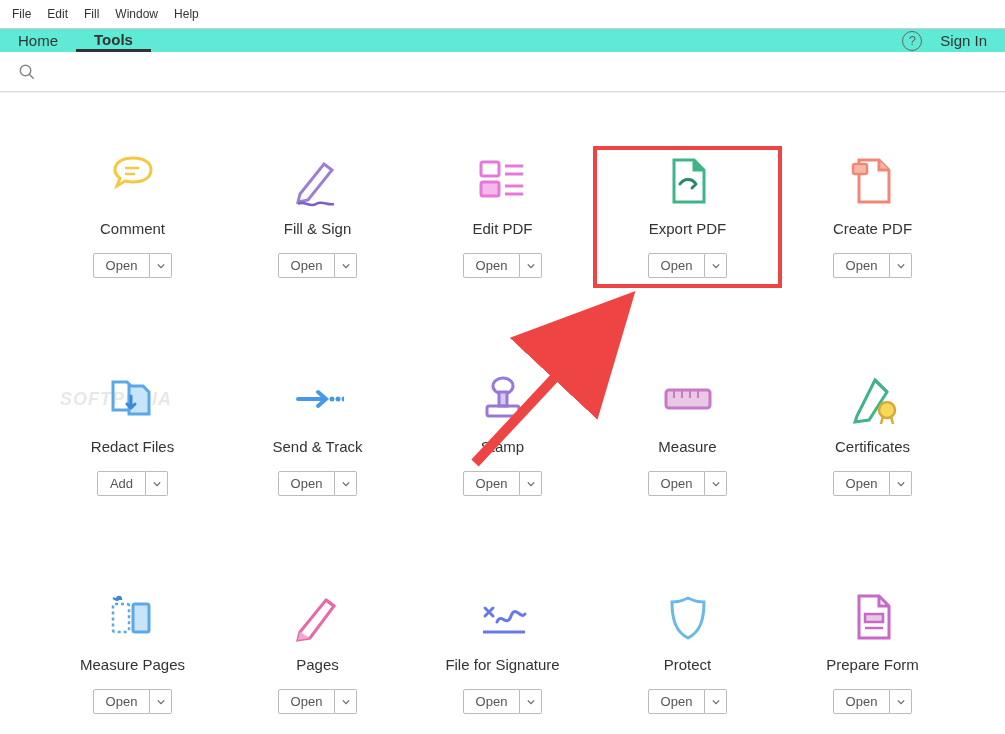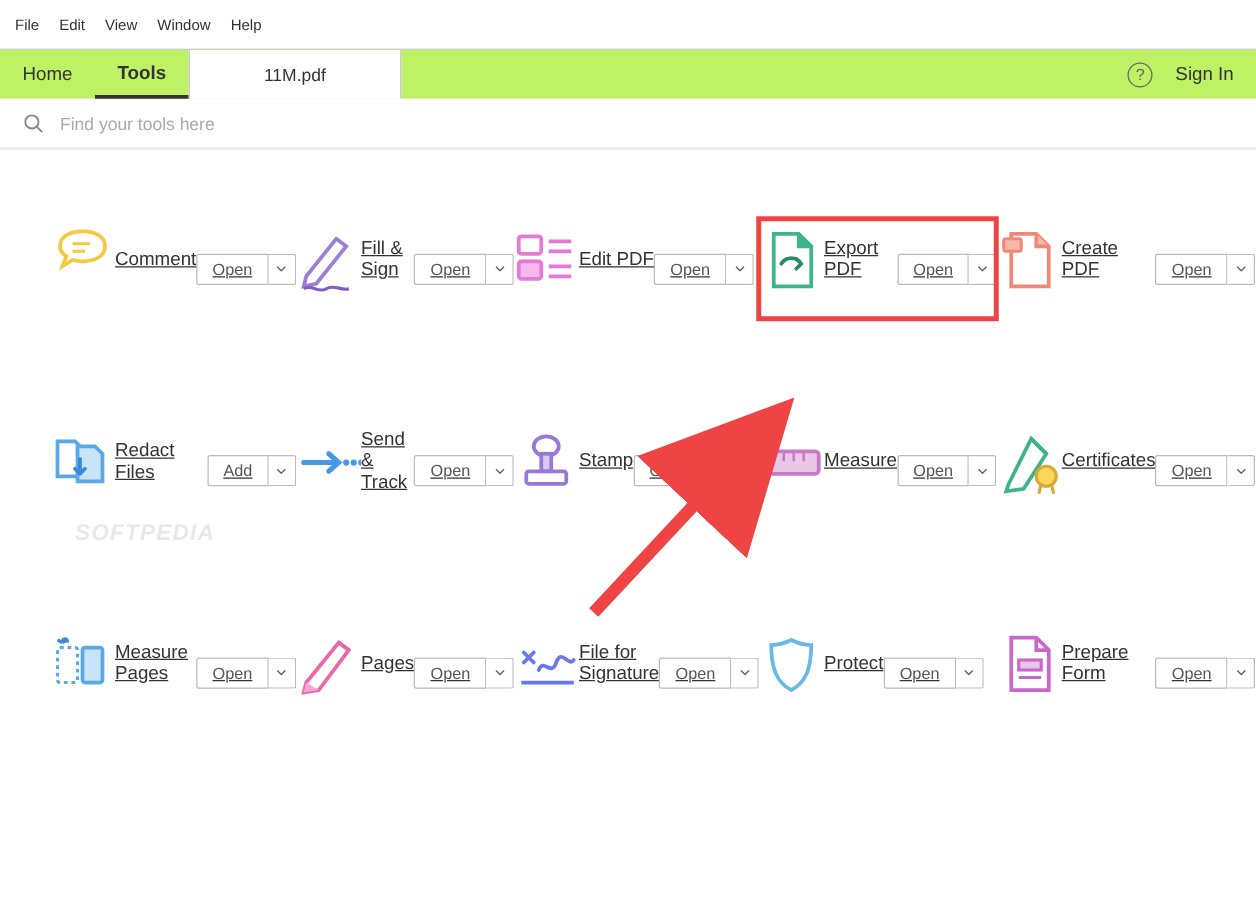--- a/index.html
+++ b/index.html
@@ -1,84 +1,82 @@
 <!DOCTYPE html>
 <html><head>
 <meta charset="utf-8">
 <style>
 * { box-sizing: border-box; margin: 0; padding: 0; }
 body { font-family: "Segoe UI", Arial, sans-serif; font-size: 13px; color: #333; background: #fff; width: 1005px; height: 734px; overflow: hidden; position: relative; }
 
 
-.menubar { height: 39px; background: #fff; display: flex; align-items: center; padding: 0 4px; font-size: 12px; }
+.menubar { height: 28px; background: #fff; display: flex; align-items: center; padding: 0 4px; font-size: 12px; }
 .menubar span { padding: 2px 8px; cursor: default; }
 
 
-.tabbar { height: 40px; background: #bef264; border-top: 1px solid #ccc; display: flex; align-items: stretch; }
+.tabbar { height: 24px; background: #5eead4; border-top: 1px solid #ccc; display: flex; align-items: stretch; }
 .tab { padding: 0 18px; display: flex; align-items: center; font-size: 15px; color: #333; cursor: pointer; }
 .tab.active { border-bottom: 3px solid #333; font-weight: 700; }
 .doc-tab { background: #fff; border-left: 1px solid #ccc; border-right: 1px solid #ccc; min-width: 170px; justify-content: center; font-size: 14px; }
 .tabbar-spacer { flex: 1; }
 .tabbar-right { display: flex; align-items: center; padding-right: 18px; gap: 18px; }
 .help-circle { width: 20px; height: 20px; border: 1.5px solid #666; border-radius: 50%; display: flex; align-items: center; justify-content: center; font-size: 13px; color: #666; }
 .sign-in { font-size: 15px; font-weight: 400; }
 
 
 .searchbar { height: 40px; background: #fff; border-bottom: 1px solid #ddd; display: flex; align-items: center; padding: 0 18px; gap: 12px; }
 .search-icon { width: 18px; height: 18px; }
 .search-input { border: none; outline: none; font-size: 14px; color: #999; flex: 1; }
 .search-input::placeholder { color: #aaa; }
 
 
 .main { position: relative; height: calc(734px - 22px - 40px - 40px); overflow-y: scroll; background: #fff; border-top: 1px solid #eee; }
 .main-inner { padding: 55px 40px 20px 40px; }
 .tool-grid { display: grid; grid-template-columns: repeat(5, 1fr); column-gap: 0; row-gap: 80px; }
-.tool-card { display: flex; align-items: center; position: relative; padding: 8px 0; text-decoration: underline; }
+.tool-card { display: flex; flex-direction: column; align-items: center; position: relative; padding: 8px 0; }
 .tool-card.highlighted { outline: 4px solid #ef4444; outline-offset: -2px; }
 .tool-icon { width: 52px; height: 52px; display: flex; align-items: center; justify-content: center; margin-bottom: 12px; }
 .tool-label { font-size: 15px; color: #333; margin-bottom: 16px; }
 .tool-action { display: flex; }
 .tool-btn { border: 1px solid #bbb; background: #fff; padding: 4px 12px; font-size: 13px; color: #555; cursor: pointer; border-radius: 2px 0 0 2px; }
 .tool-dd { border: 1px solid #bbb; border-left: none; background: #fff; width: 22px; display: flex; align-items: center; justify-content: center; cursor: pointer; border-radius: 0 2px 2px 0; }
 .tool-dd svg { width: 8px; height: 8px; }
 
 
 .arrow-annot { position: absolute; left: 455px; top: 180px; pointer-events: none; }
 
 
 .watermark { position: absolute; left: 60px; top: 296px; font-size: 18px; font-weight: 700; color: #e8e8e8; letter-spacing: 1px; font-style: italic; pointer-events: none; z-index: 0; }
 </style>
 </head>
 <body>
 
 <div class="menubar">
   <span>File</span>
   <span>Edit</span>
-  <span>View</span>
+  <span>Fill</span>
   <span>Window</span>
   <span>Help</span>
 </div>
 
 <div class="tabbar">
   <div class="tab">Home</div>
   <div class="tab active">Tools</div>
-  <div class="tab doc-tab">11M.pdf</div>
   <div class="tabbar-spacer"></div>
   <div class="tabbar-right">
     <div class="help-circle">?</div>
     <div class="sign-in">Sign In</div>
   </div>
 </div>
 
 <div class="searchbar">
   <svg class="search-icon" viewBox="0 0 24 24" fill="none" stroke="#888" stroke-width="2">
       <circle cx="10" cy="10" r="7"></circle>
       <line x1="21" y1="21" x2="15" y2="15"></line>
     </svg>
-  <input class="search-input" placeholder="Find your tools here" style="">
 </div>
 
 <div class="main">
   <div class="watermark">SOFTPEDIA</div>
   <div class="main-inner">
     <div class="tool-grid" id="tool-grid">
         <div class="tool-card">
           <div class="tool-icon">
             <svg width="52" height="52" viewBox="0 0 52 52">
               <use href="#ic-comment"></use>

